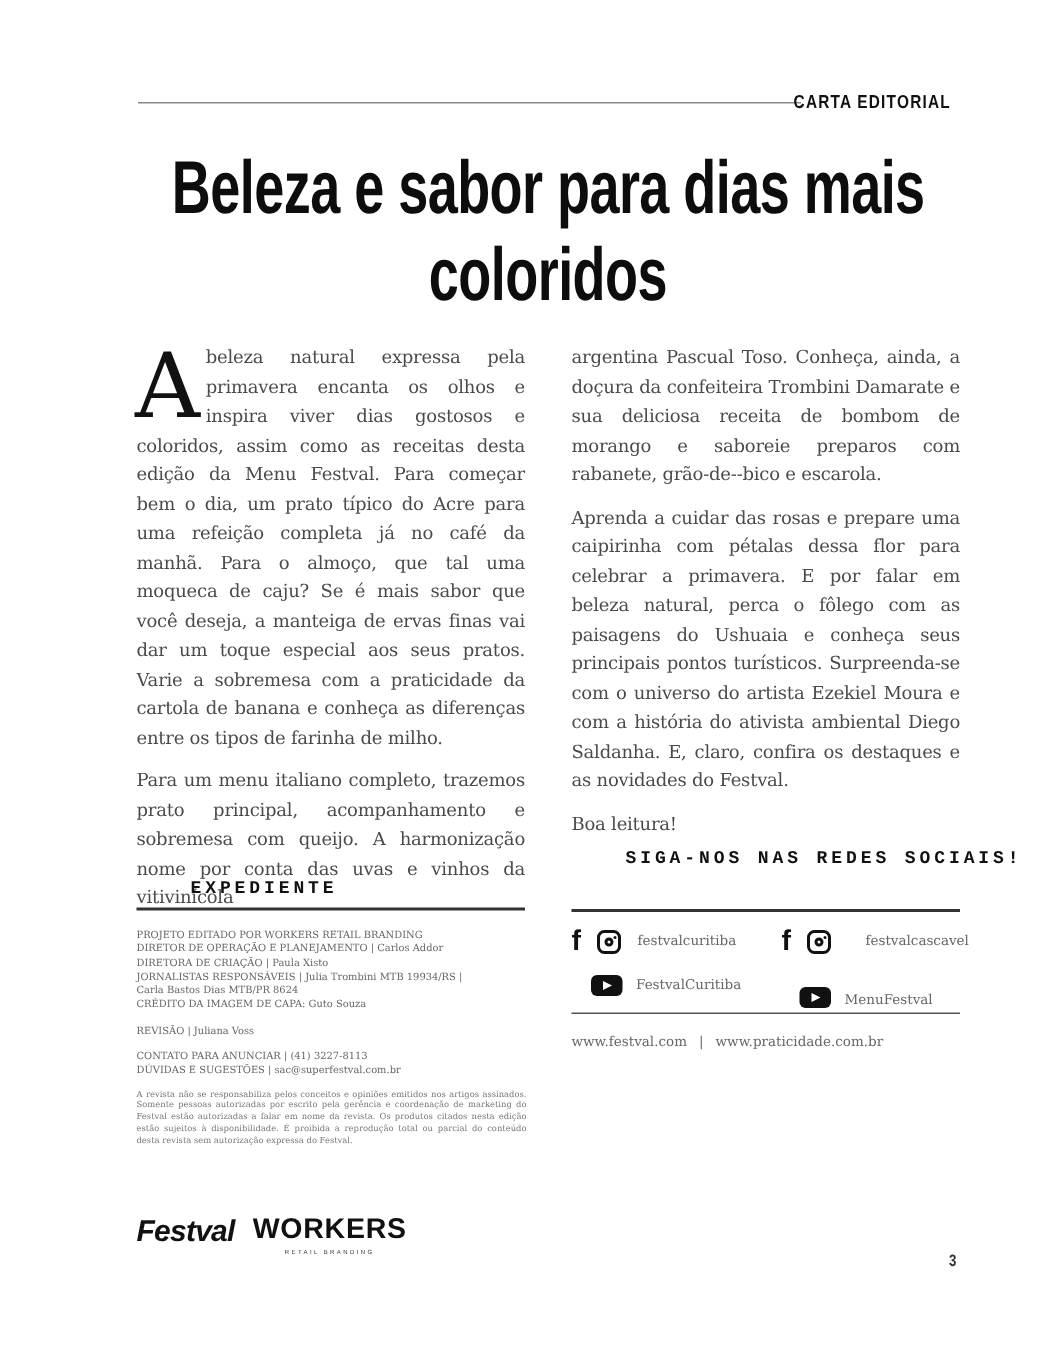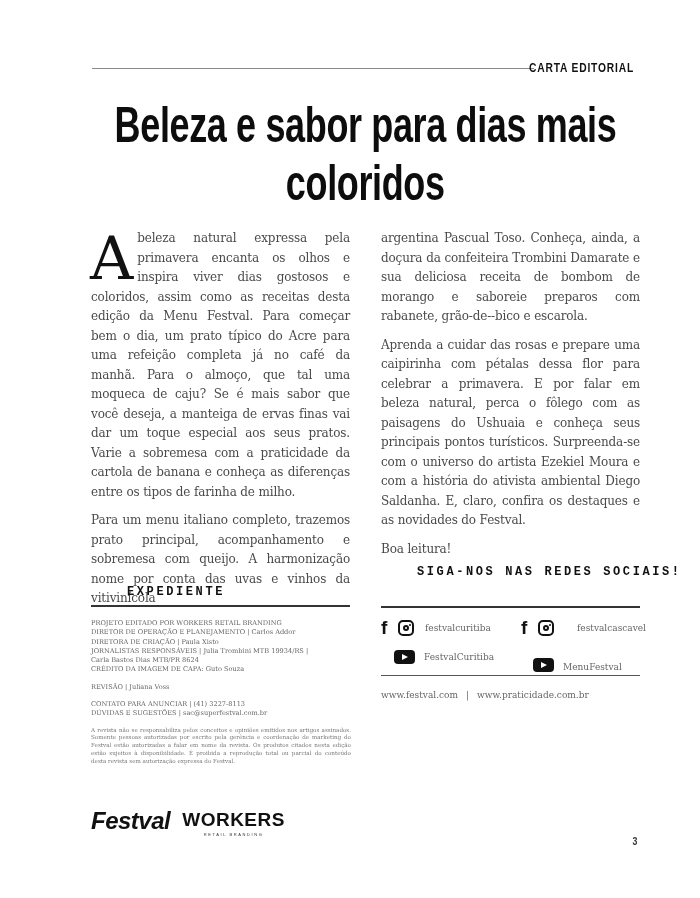--- a/index.html
+++ b/index.html
@@ -43,21 +43,21 @@
     .credits {
       position: absolute; left: 91px; top: 619px; width: 260px;
       font-family: "DejaVu Serif", serif; font-size: 6.6px; line-height: 9.3px; color: #666;
     }
     .credits .grp { margin-bottom: 8px; }
     .credits .disclaimer { font-size: 5.6px; line-height: 7.8px; text-align: justify; color: #777; }
 
     .logos { position: absolute; left: 91px; top: 810px; height: 30px; display: flex; align-items: flex-start; gap: 12px; }
     .logo-festval {
       font-family: "Liberation Sans", sans-serif; font-weight: bold; font-style: italic;
-      font-size: 24px; color: #111; letter-spacing: -0.5px; line-height: 22px;
+      font-size: 20px; color: #111; letter-spacing: -0.5px; line-height: 22px;
     }
     .logo-workers { display: flex; flex-direction: column; align-items: center; }
     .logo-workers .big { font-family: "Liberation Sans", sans-serif; font-weight: bold; font-size: 19px; color: #111; line-height: 20px; letter-spacing: 0.5px; }
     .logo-workers .small { font-family: "Liberation Sans", sans-serif; font-size: 4px; letter-spacing: 1.6px; color: #333; margin-top: 2px; }
 
     .social-row { position: absolute; display: flex; align-items: center; gap: 7px; font-family: "DejaVu Serif", serif; font-size: 9px; color: #666; }
     .fb { font-family: "Liberation Sans", sans-serif; font-weight: bold; font-size: 19px; color: #111; width: 10px; line-height: 18px; }
     .ig { width: 16px; height: 16px; border: 2px solid #111; border-radius: 5px; position: relative; }
     .ig::before { content: ""; position: absolute; left: 3px; top: 3px; width: 6px; height: 6px; border: 2px solid #111; border-radius: 50%; box-sizing: border-box; }
     .ig::after { content: ""; position: absolute; right: 1.5px; top: 1.5px; width: 2px; height: 2px; background: #111; border-radius: 50%; }

